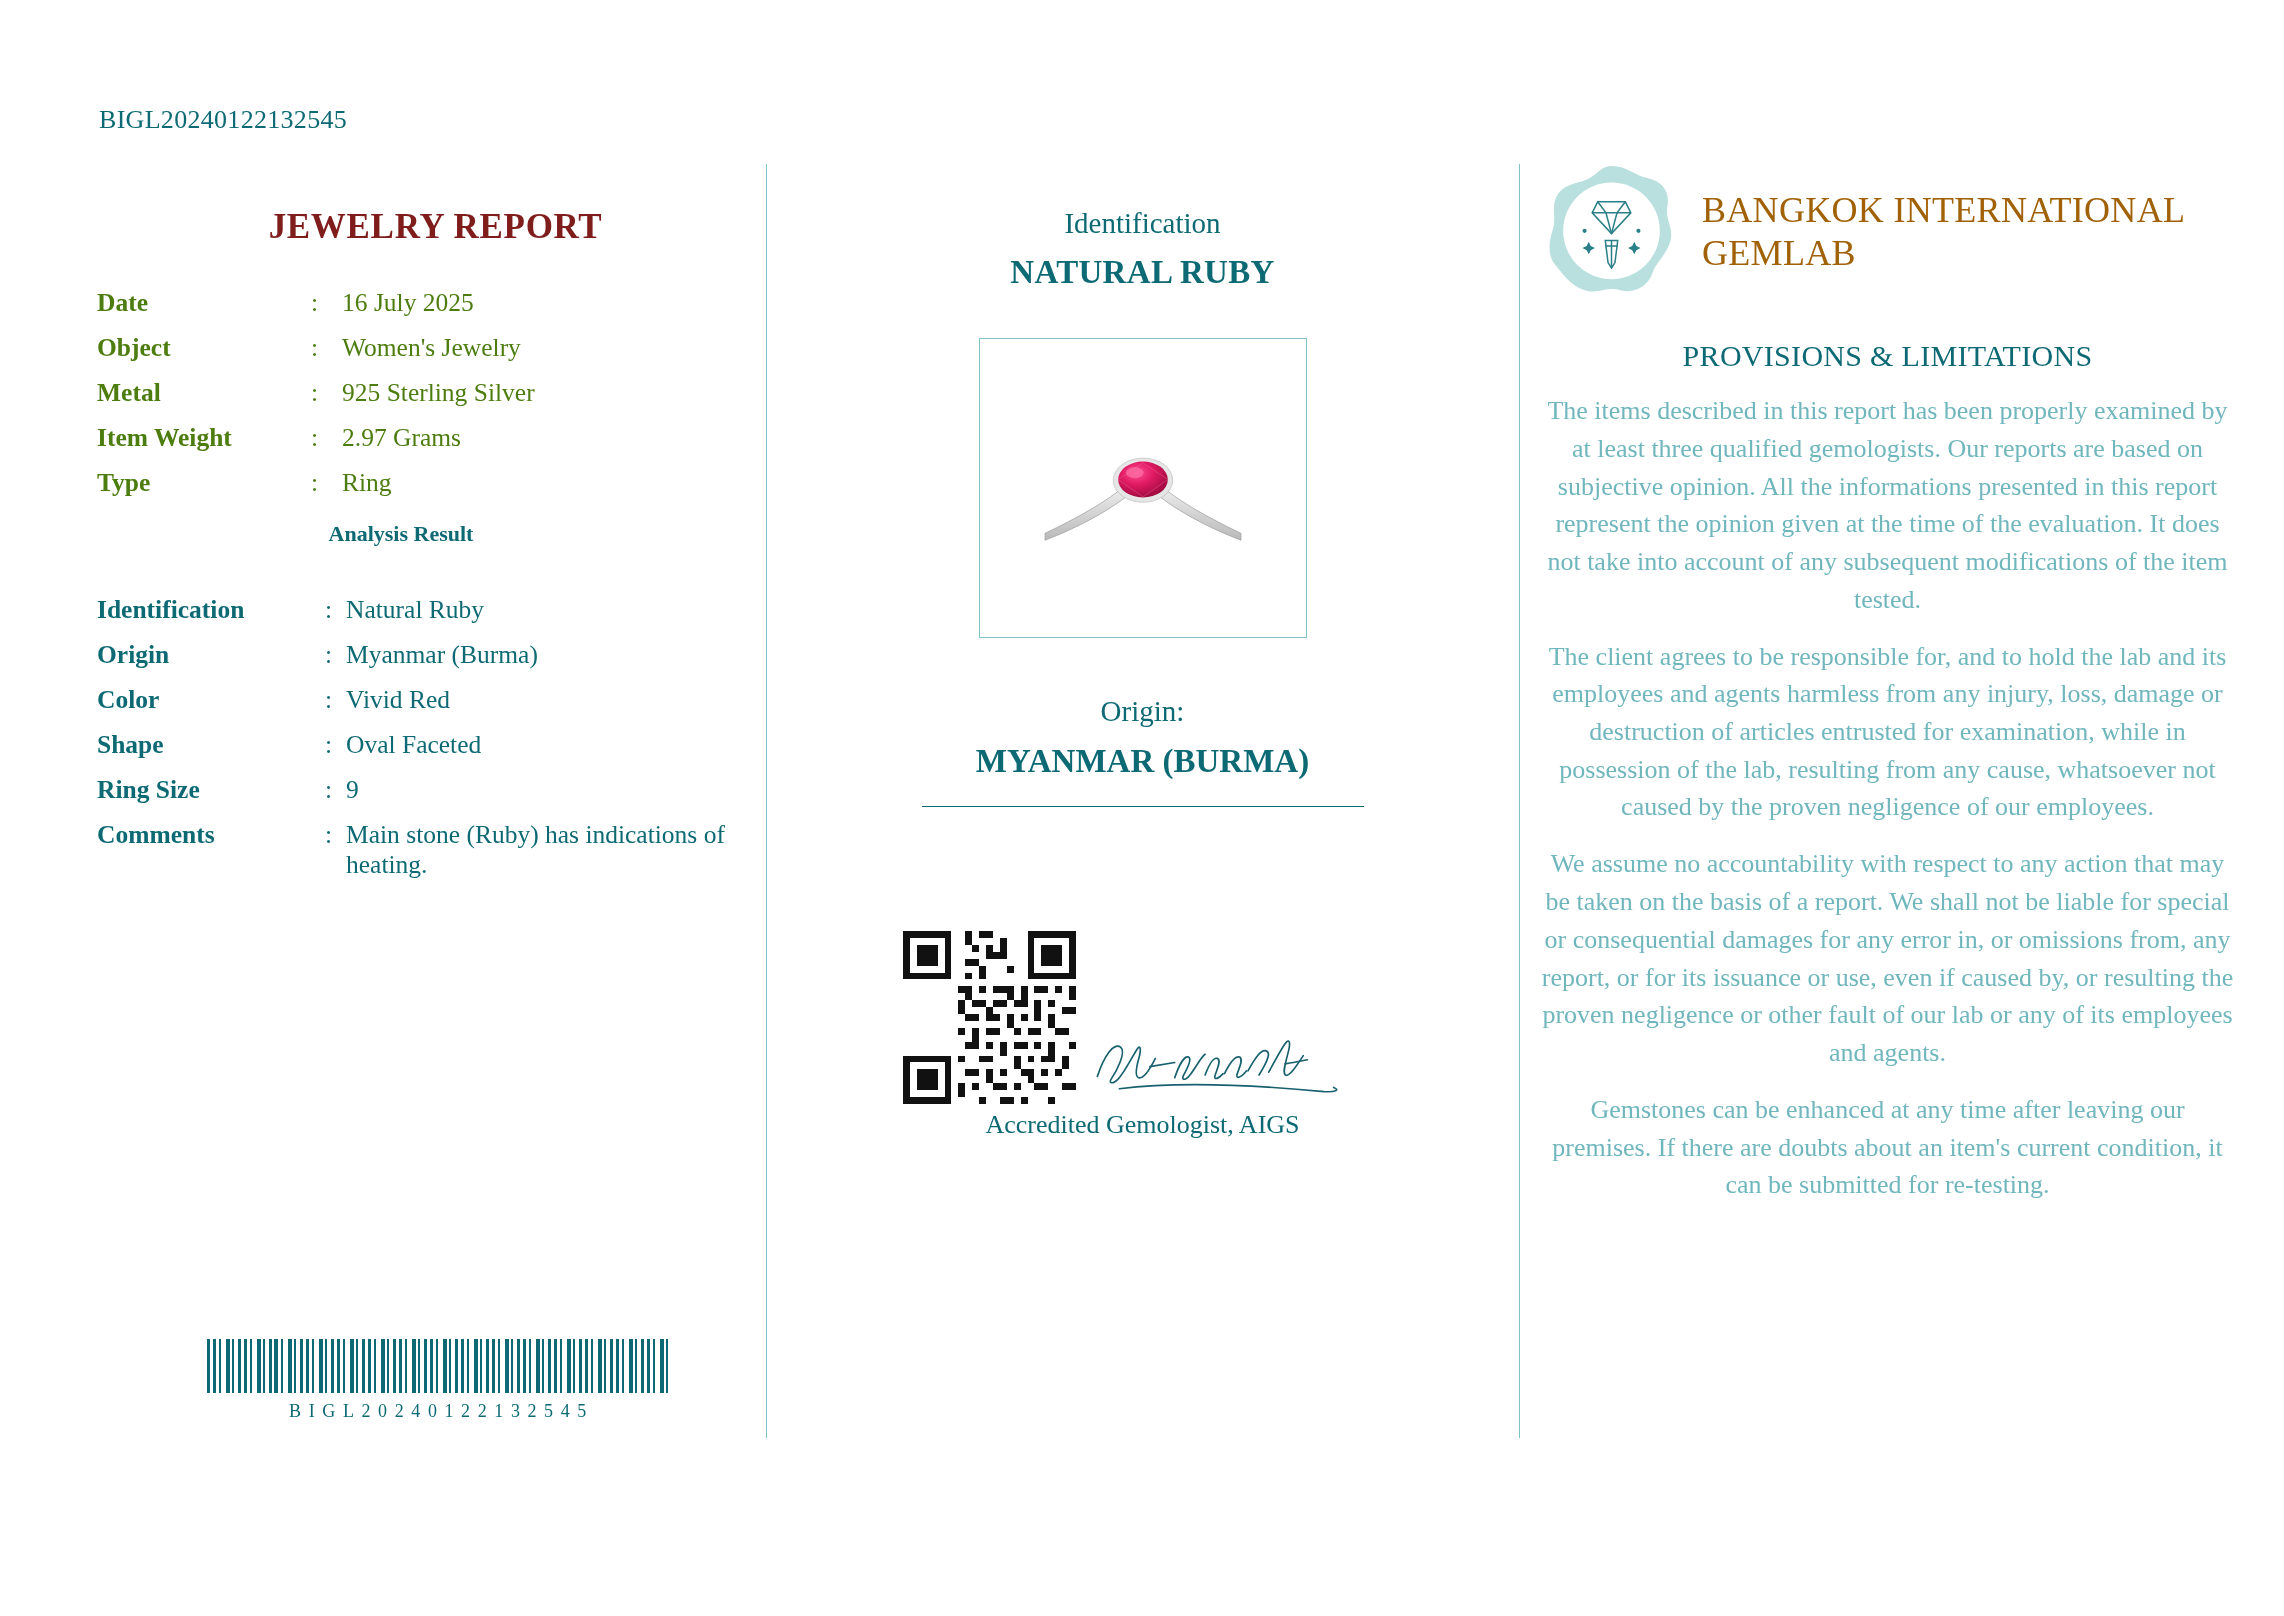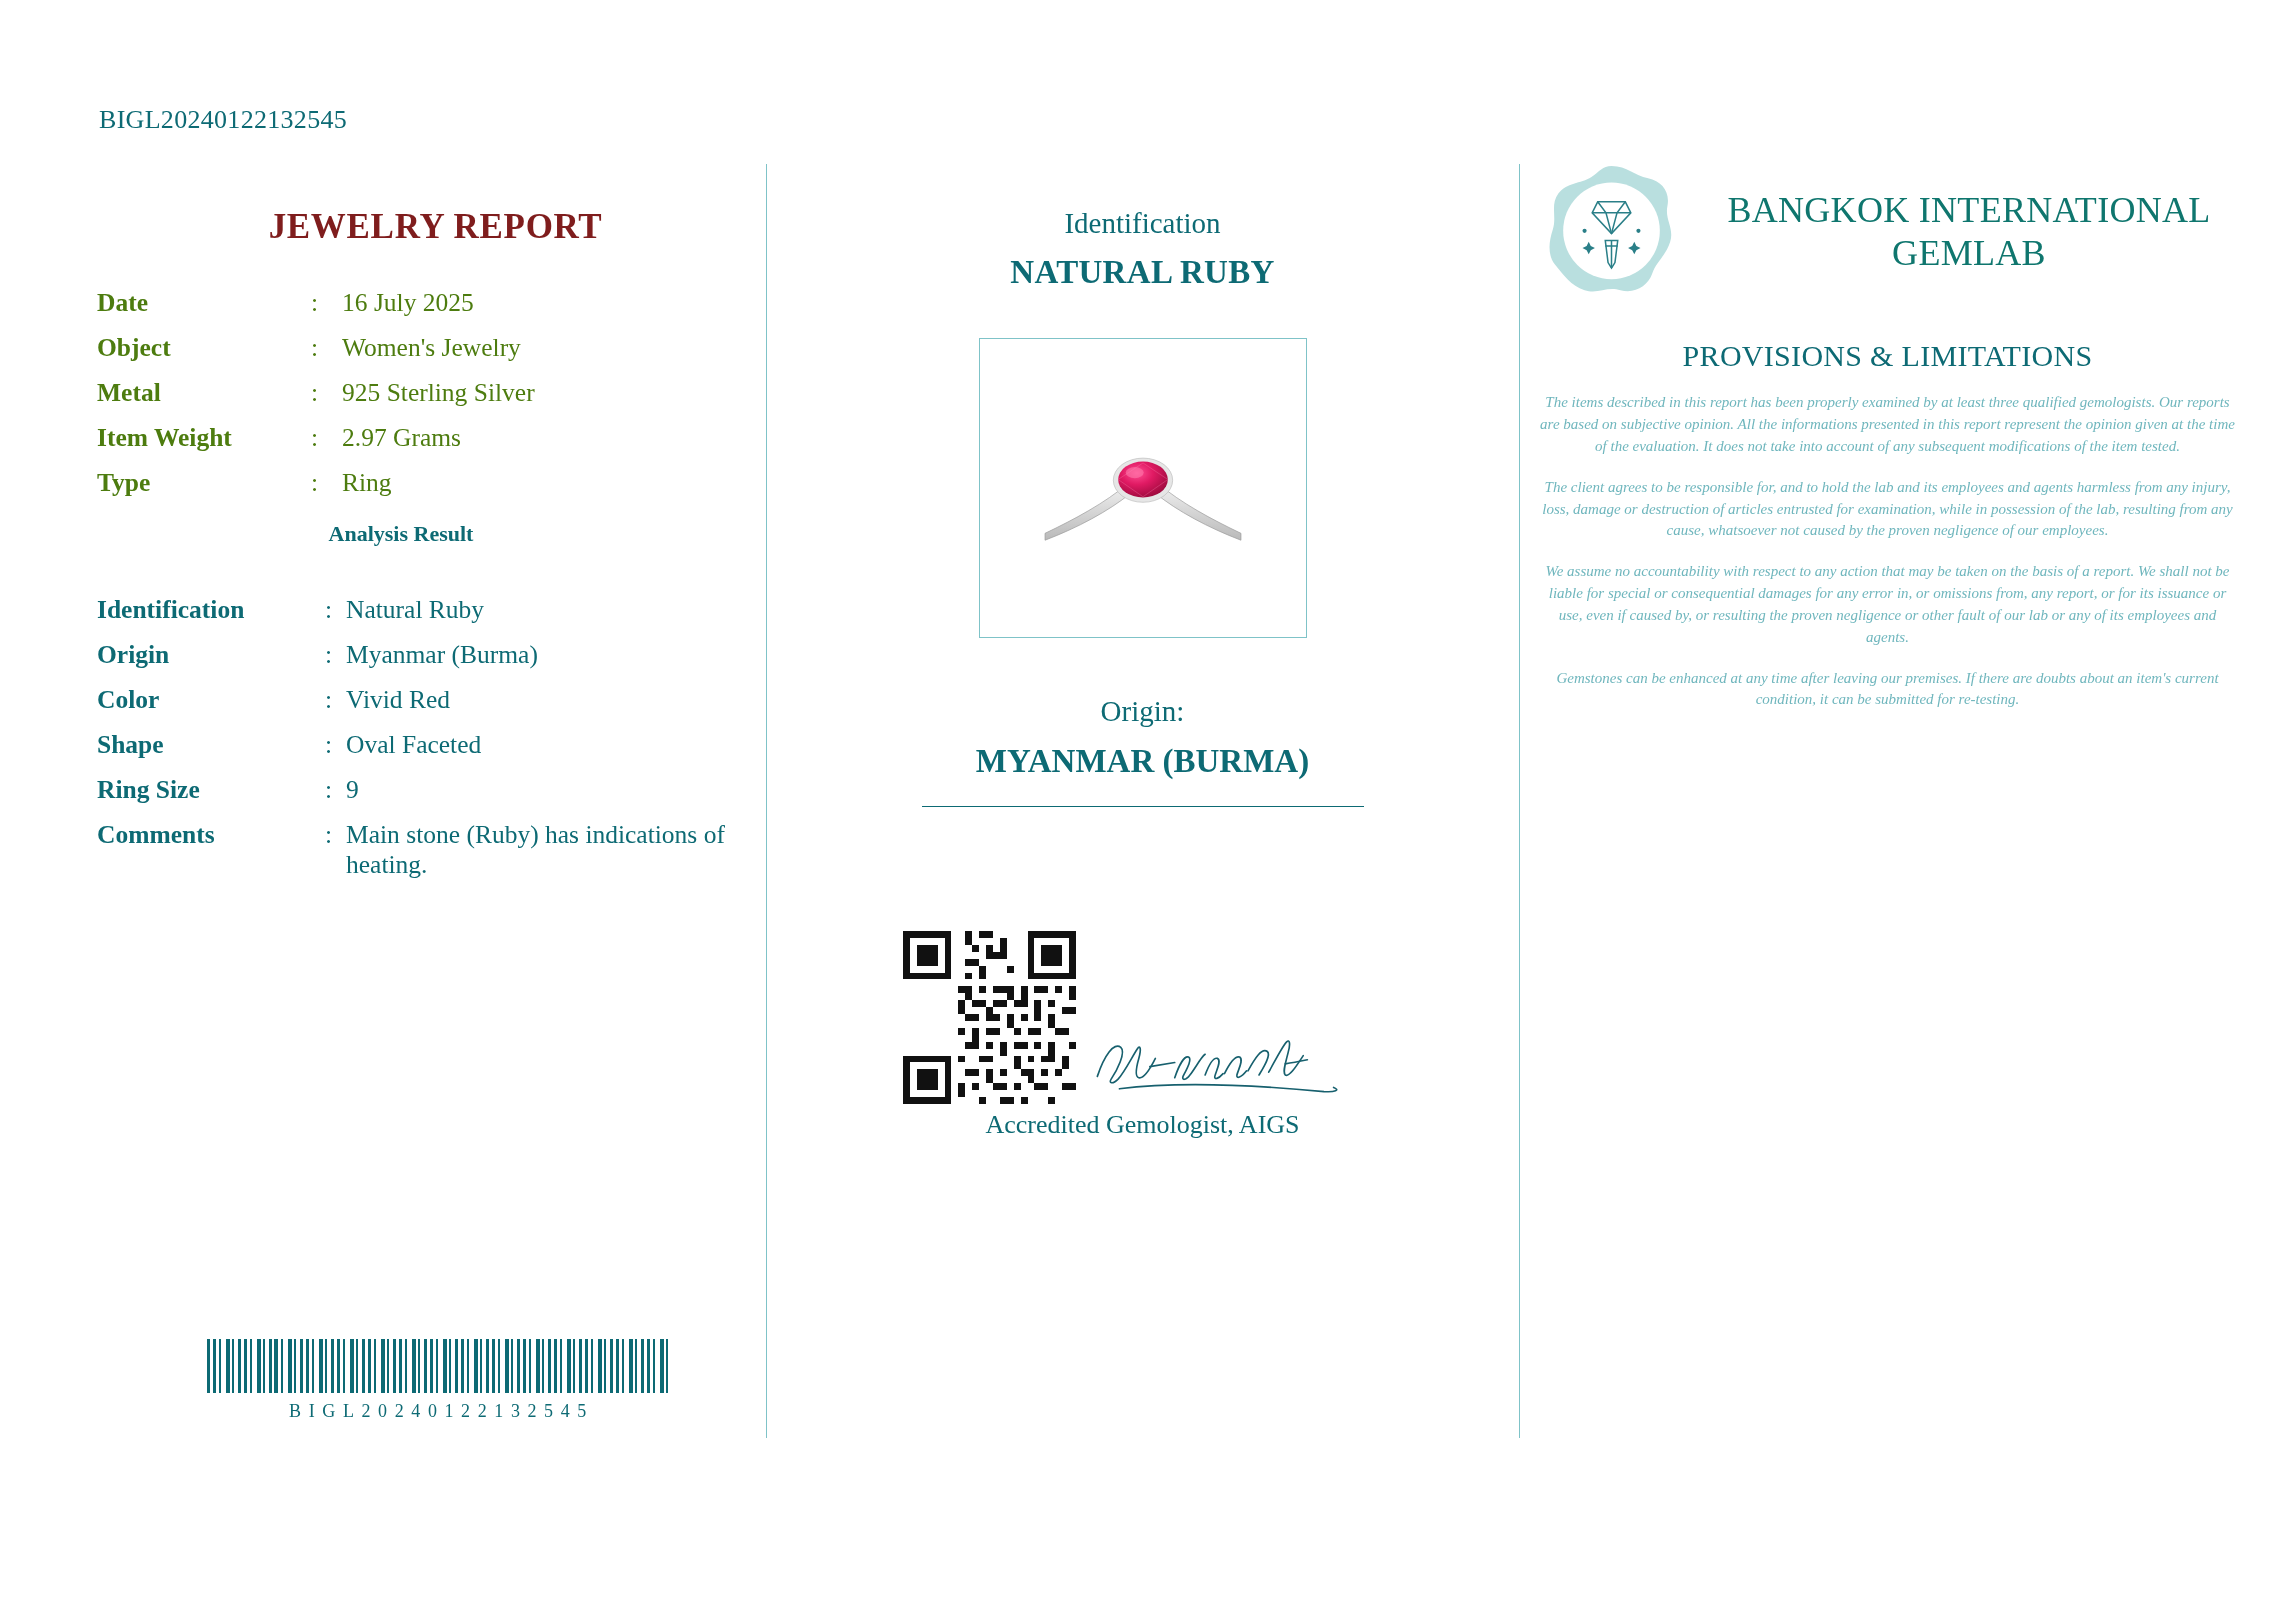--- a/index.html
+++ b/index.html
@@ -211,39 +211,38 @@
     align-items: center;
     gap: 18px;
   }
   .logo-wrap {
     width: 145px;
     height: 145px;
     flex: 0 0 145px;
   }
   .brand-name {
     flex: 1;
-    text-align: center;
+    text-align: left;
     font-size: 36px;
     line-height: 1.18;
-    color: #0f766e;
+    color: #a16207;
     letter-spacing: 0.3px;
   }
   .prov-title {
     margin-top: 35px;
     text-align: center;
     font-size: 30px;
     letter-spacing: 0.3px;
     color: #0d6a74;
   }
   .prov-para {
     margin-top: 19.3px;
     text-align: center;
-    font-size: 15px;
+    font-size: 26px;
     line-height: 1.45;
-    font-style: italic;
     color: #6fb6bd;
     font-family: "Liberation Serif", serif;
   }
 </style>
 </head>
 <body>
 
 <div class="page">
 
   <div class="report-no">BIGL20240122132545</div>

